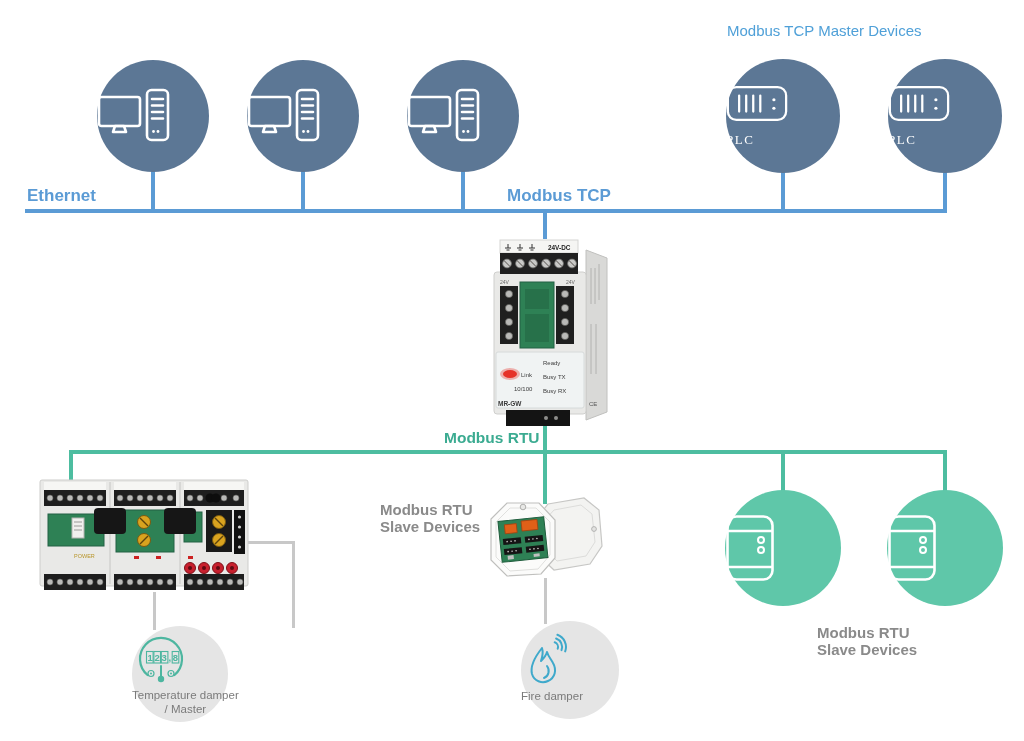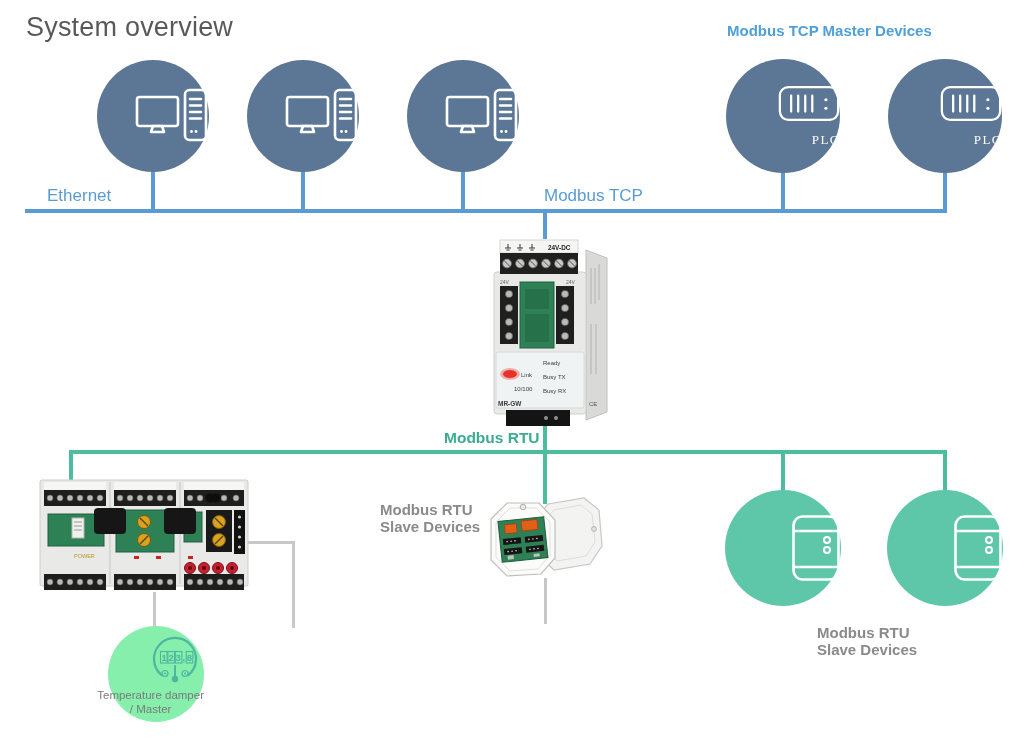--- a/index.html
+++ b/index.html
@@ -4,39 +4,38 @@
 <style>
   html,body{margin:0;padding:0;background:#ffffff;}
   .canvas{position:relative;width:1024px;height:741px;background:#ffffff;overflow:hidden;
           font-family:"Liberation Sans",sans-serif;}
   .abs{position:absolute;}
   .line{position:absolute;}
   .blue-line{background:#5b9bd5;}
   .green-line{background:#4dbda0;}
   .gray-line{background:#c8c8c8;}
   .page-title{position:absolute;left:26px;top:12px;font-size:27px;font-weight:400;color:#595959;letter-spacing:.2px;}
-  .net-label{position:absolute;font-size:17px;font-weight:400;color:#5b9bd5;margin-left:20px;}
-  .masters-label{position:absolute;left:727px;top:22px;font-size:15px;font-weight:700;color:#4fa0d8;}
+  .net-label{position:absolute;font-size:17px;font-weight:700;color:#5b9bd5;}
+  .masters-label{position:absolute;left:727px;top:22px;font-size:15px;font-weight:400;color:#4fa0d8;}
   .rtu-label{position:absolute;left:444px;top:429px;font-size:15.5px;font-weight:700;color:#3bab91;}
   .slaves-label{position:absolute;font-size:15px;font-weight:700;color:#8a8a8a;line-height:17px;}
-  .circle{position:absolute;border-radius:50%;display:flex;flex-direction:column;align-items:flex-end;justify-content:center;}
+  .circle{position:absolute;border-radius:50%;display:flex;flex-direction:column;align-items:flex-start;justify-content:center;}
   .circle.blue{background:#5c7795;}
   .circle.green{background:#5fc7a9;}
-  .circle.gray{background:#86efac;}
+  .circle.gray{background:#e5e5e5;margin-left:24px;}
   .plc-text{font-family:"Liberation Serif",serif;font-size:13px;color:#ffffff;letter-spacing:1.5px;margin-top:9px;}
   .ep-label{font-size:11.5px;color:#7b7b7b;line-height:14px;text-align:center;white-space:nowrap;margin-top:3px;}
   svg{display:block;}
   text{font-family:"Liberation Sans",sans-serif;}
 </style>
 </head>
 <body>
 
 <div class="canvas">
 
-  <div class="page-title">System overview</div>
   <div class="masters-label">Modbus TCP Master Devices</div>
 
   <div class="line blue-line" style="left:25px;top:209px;width:922px;height:4px;"></div>
   <div class="line blue-line" style="left:151px;top:170px;width:4px;height:40px;"></div>
   <div class="line blue-line" style="left:301px;top:170px;width:4px;height:40px;"></div>
   <div class="line blue-line" style="left:461px;top:170px;width:4px;height:40px;"></div>
   <div class="line blue-line" style="left:781px;top:170px;width:4px;height:40px;"></div>
   <div class="line blue-line" style="left:943px;top:170px;width:4px;height:40px;"></div>
   <div class="line blue-line" style="left:543px;top:213px;width:4px;height:26px;"></div>
 
@@ -45,21 +44,21 @@
   <div class="line green-line" style="left:543px;top:422px;width:4px;height:82px;"></div>
   <div class="line green-line" style="left:781px;top:450px;width:4px;height:45px;"></div>
   <div class="line green-line" style="left:943px;top:450px;width:4px;height:45px;"></div>
 
   <div class="line gray-line" style="left:153px;top:592px;width:3px;height:38px;"></div>
   <div class="line gray-line" style="left:246px;top:541px;width:49px;height:3px;"></div>
   <div class="line gray-line" style="left:292px;top:541px;width:3px;height:87px;"></div>
   <div class="line gray-line" style="left:544px;top:578px;width:3px;height:46px;"></div>
 
   <div class="net-label" style="left:27px;top:186px;">Ethernet</div>
-  <div class="net-label" style="left:524px;top:186px;">Modbus TCP</div>
+  <div class="net-label" style="left:507px;top:186px;">Modbus TCP</div>
   <div class="rtu-label">Modbus RTU</div>
 
   <div class="slaves-label" style="left:380px;top:501px;">
     <div>Modbus RTU</div>
     <div>Slave Devices</div>
   </div>
   <div class="slaves-label" style="left:817px;top:624px;">
     <div>Modbus RTU</div>
     <div>Slave Devices</div>
   </div>
@@ -388,14 +387,26 @@
       <circle cx="39" cy="38.5" r="3" fill="none" stroke="#4db6a0" stroke-width="1.2"></circle>
       <circle cx="39" cy="38.5" r="1" fill="#4db6a0"></circle>
     </svg>
     <div class="ep-label">
       <div>Temperature damper</div>
       <div>/ Master</div>
     </div>
   </div>
 
 
+  <div class="circle gray" style="left:497px;top:621px;width:98px;height:98px;justify-content:flex-start;">
+    <svg width="46" height="54" viewBox="0 0 46 54" style="margin-top:11px;">
+      <g fill="none" stroke="#3fa9cb" stroke-width="2" stroke-linecap="round" stroke-linejoin="round">
+        <path d="M21 16 C13 26 9 34 11 42 C13 49 21 52 27 49 C34 46 36 38 32 31 C30 27 27 24 26 20 C25 24 22 27 20 29 C22 23 22 19 21 16 Z"></path>
+        <path d="M26 34 C29 38 28 44 23 46"></path>
+        <path d="M33.7 10.3 A5 5 0 0 1 36.7 16.7"></path>
+        <path d="M35.1 6.5 A9 9 0 0 1 40.5 18.1"></path>
+        <path d="M36.4 2.8 A13 13 0 0 1 44.2 19.4"></path>
+      </g>
+    </svg>
+    <div class="ep-label">Fire damper</div>
+  </div>
 
 </div>
 
 </body></html>

